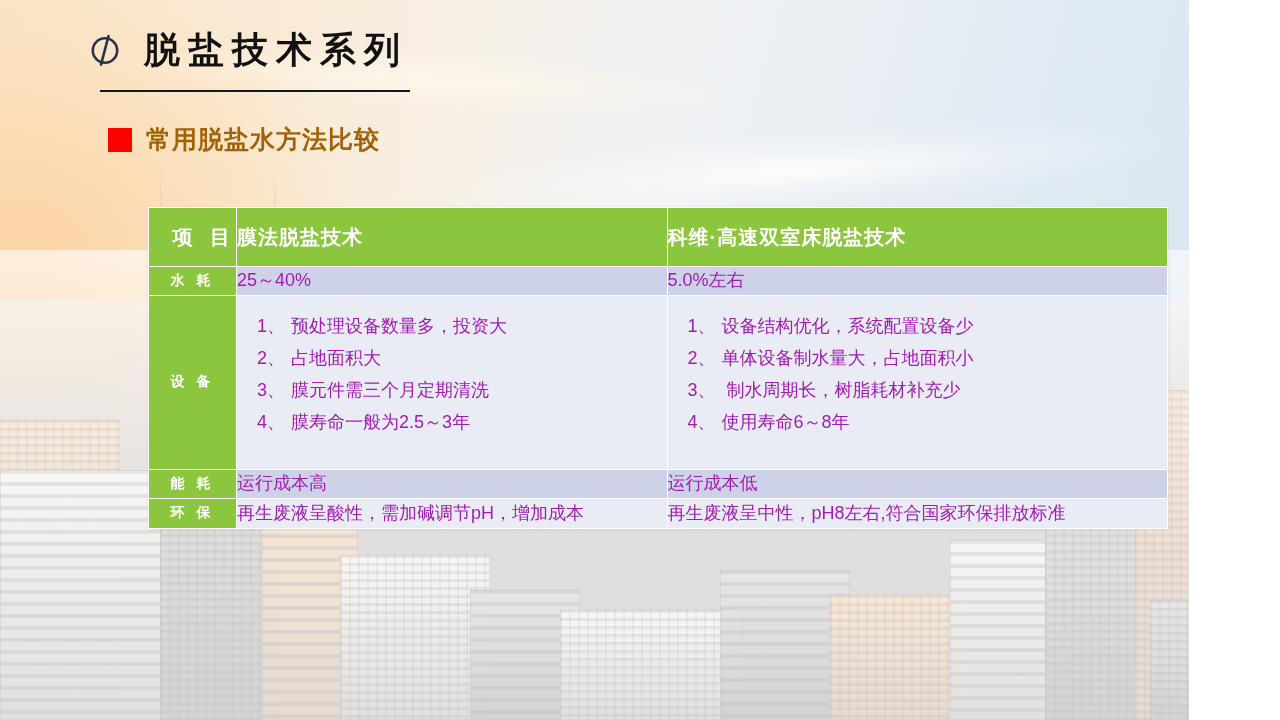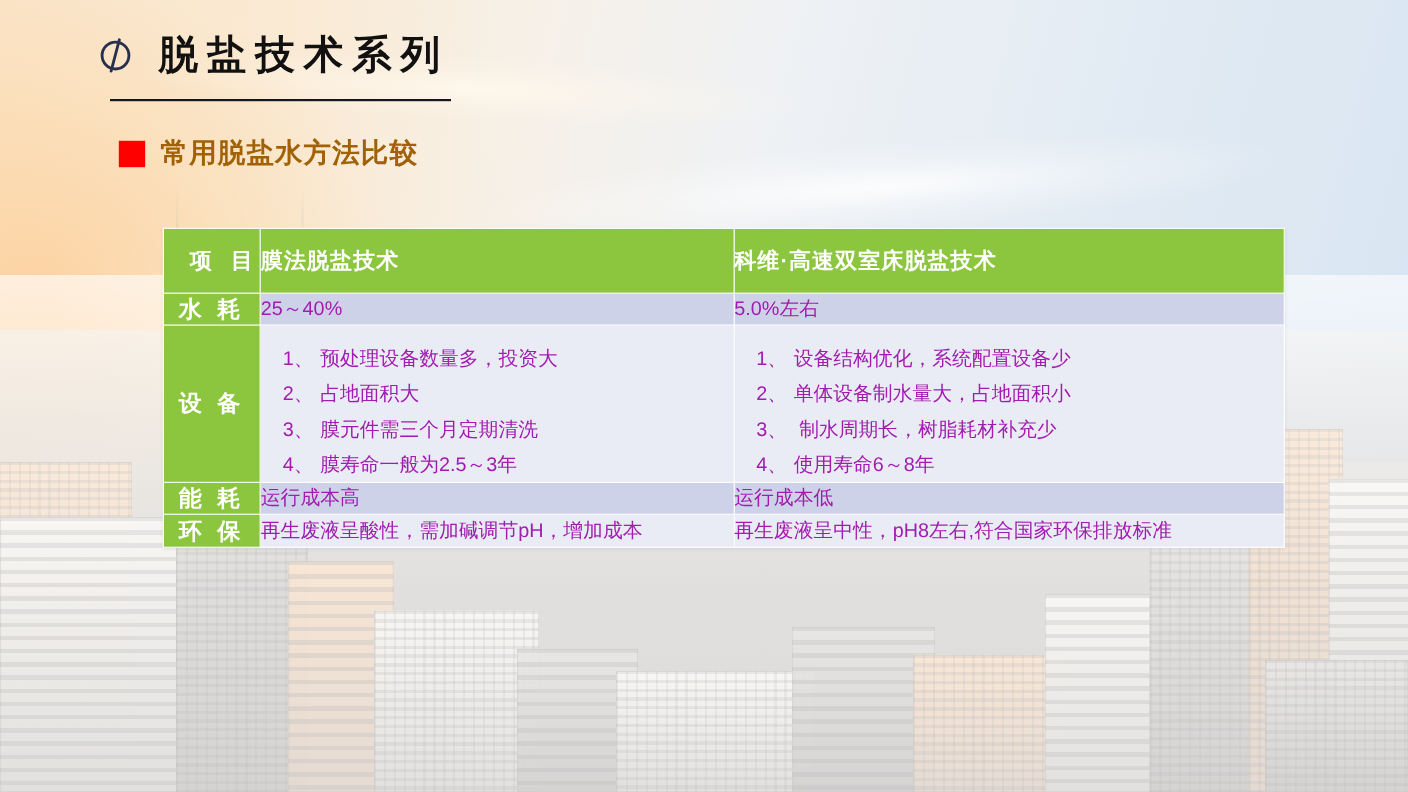--- a/index.html
+++ b/index.html
@@ -7,21 +7,21 @@
     margin: 0;
     padding: 0;
     width: 1280px;
     height: 720px;
     overflow: hidden;
     font-family: "Liberation Sans", "DejaVu Sans", sans-serif;
   }
 
   #slide {
     position: relative;
-    width: 1280px;
+    width: 1189px;
     height: 720px;
     overflow: hidden;
     background: #f5f2ec;
   }
 
   
   .bg-sky {
     position: absolute;
     left: 0; top: 0;
     width: 1280px; height: 420px;
@@ -217,38 +217,38 @@
     font-weight: bold;
     height: 58px;
     padding: 0 14px;
     letter-spacing: 1px;
   }
   .head-cell.item-head { letter-spacing: 6px; text-align: right; padding-left: 14px; }
 
   .item-cell {
     background: #8cc63f;
     color: #ffffff;
-    font-size: 21px;
+    font-size: 14px;
     font-weight: bold;
     text-align: center;
     letter-spacing: 4px;
     padding: 0 4px;
   }
 
   .body-cell {
     background: #e9ebf5;
     color: #a21caf;
     font-size: 18px;
     padding: 9px 14px;
     line-height: 1.55;
   }
   .body-cell.alt { background: #ced2e8; }
 
   .body-cell.rowlist {
-    padding: 14px 14px 0 20px;
+    padding: 14px 14px 31px 20px;
   }
   .body-cell.rowlist ul {
     list-style: none;
     margin: 0;
     padding: 0;
   }
   .body-cell.rowlist li {
     font-size: 18px;
     line-height: 1;
     padding: 7px 0;

